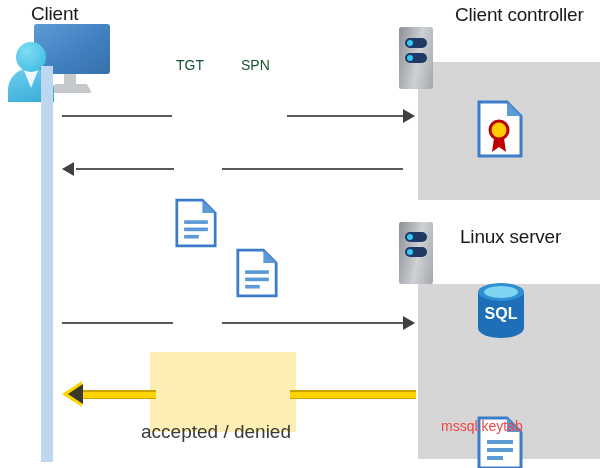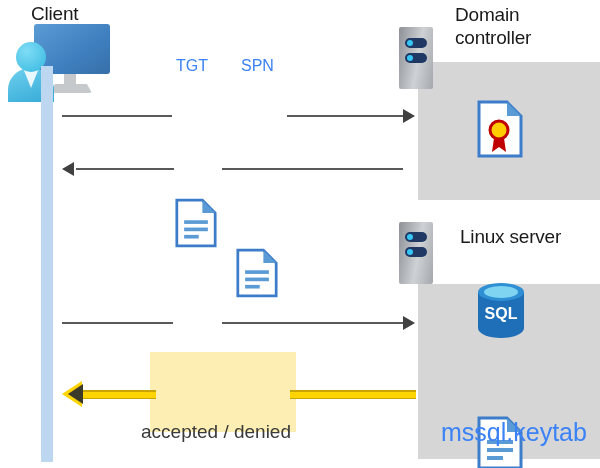--- a/index.html
+++ b/index.html
@@ -75,52 +75,52 @@
   #yhead{left:62px;top:381px;width:0;height:0;
          border-top:13px solid transparent;border-bottom:13px solid transparent;
          border-right:20px solid #ffd400;}
   #yhead-in{left:68px;top:384px;width:0;height:0;
          border-top:10px solid transparent;border-bottom:10px solid transparent;
          border-right:15px solid #3b3a2a;}
 
   
   .doc{position:relative;}
   .doc svg{display:block;}
-  .lbl{font-size:16px;color:#3b82f6;}
+  .lbl{font-size:14px;color:#14532d;}
   #tgt-lbl{left:176px;top:57px;}
   #spn-lbl{left:241px;top:57px;}
   #doc-tgt{left:175px;top:86px;}
   #doc-spn{left:236px;top:86px;}
   #doc-key1{left:177px;top:140px;}
   #doc-cert{left:477px;top:100px;}
   #doc-keytab{left:477px;top:358px;}
   #sql-db{left:474px;top:281px;}
 
   
   #accepted-denied{left:141px;top:421px;font-size:19px;color:#3a3a3a;}
-  #keytab-cap{left:441px;top:418px;font-size:25px;color:#3b82f6;}
+  #keytab-cap{left:441px;top:418px;font-size:14px;color:#ef4444;}
 </style>
 </head>
 <body>
 
 <div class="abs panel" id="dc-panel"></div>
 <div class="abs panel" id="linux-panel"></div>
 
 <div class="abs hd" id="client-title">Client</div>
 <div class="abs" id="client-pc">
   <div class="mon"></div>
   <div class="mon-neck"></div>
   <div class="mon-base"></div>
   <div class="body"></div>
   <div class="collar"></div>
   <div class="head"></div>
 </div>
 <div class="abs" id="client-line"></div>
 
-<div class="abs hd" id="dc-title">Domain controller</div>
+<div class="abs hd" id="dc-title">Client controller</div>
 <div class="abs rack" id="dc-rack">
   <div class="bay b1">
       <i></i>
     </div>
   <div class="bay b2">
       <i></i>
     </div>
 </div>
 <div class="abs doc" id="doc-cert">
   <svg width="46" height="58" viewBox="0 0 46 58">

